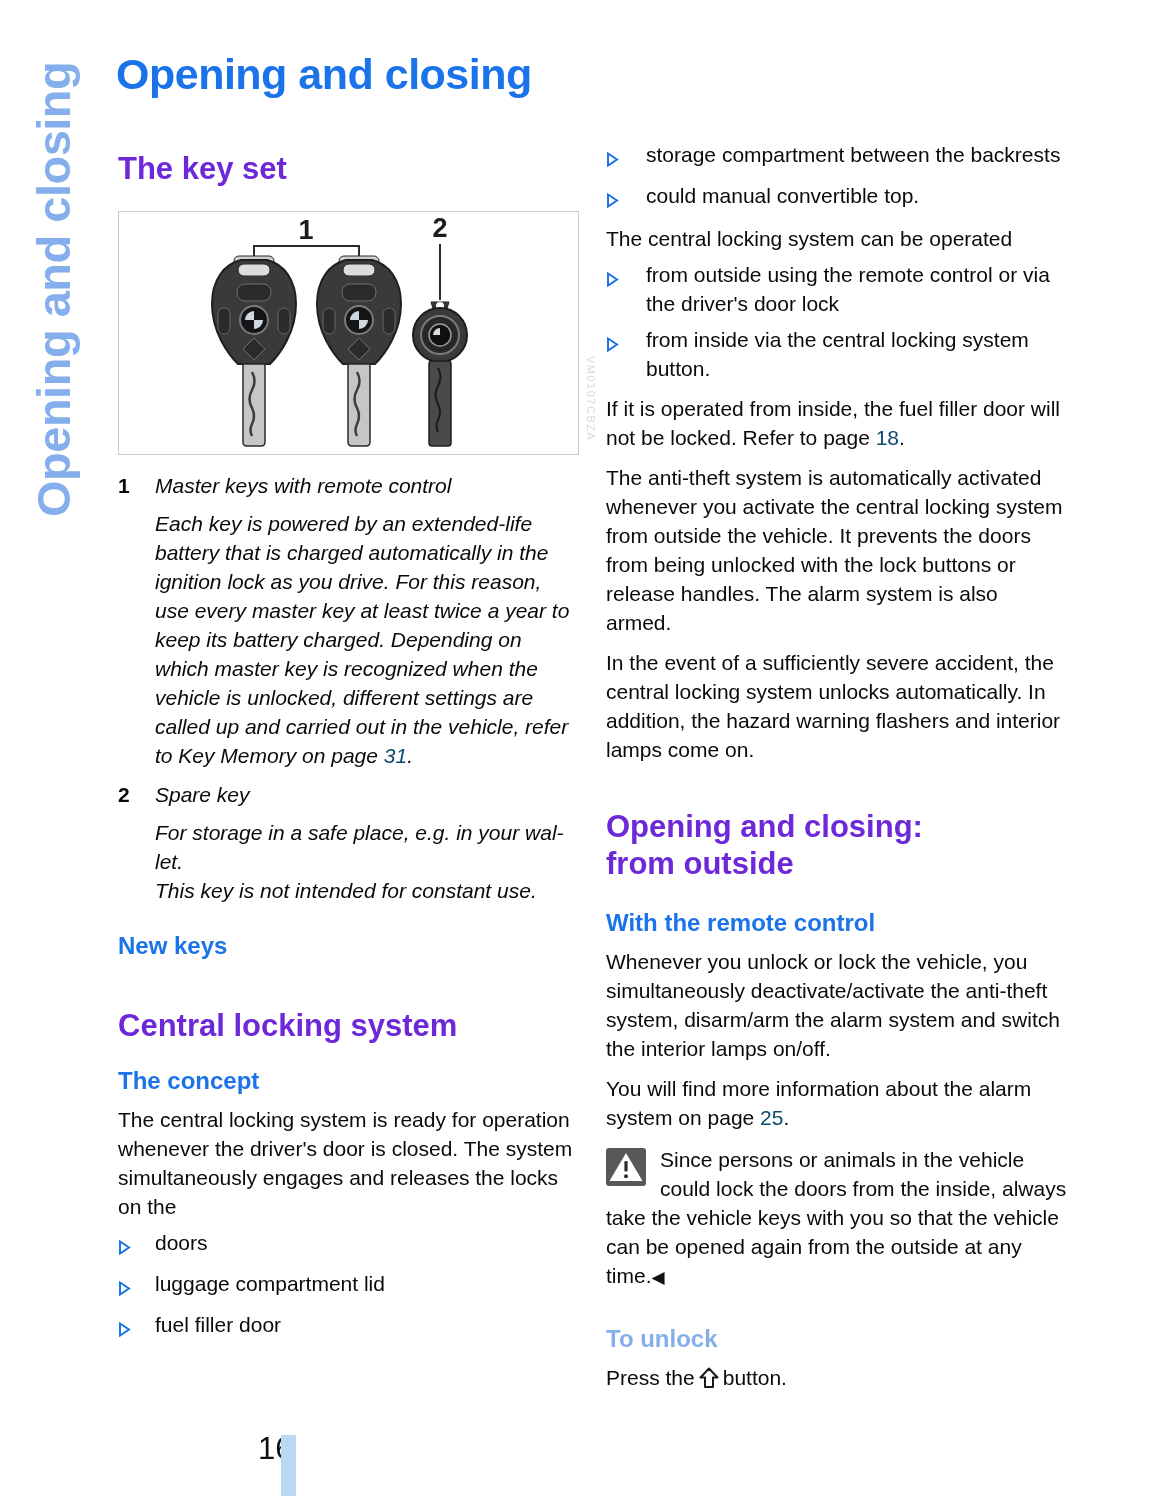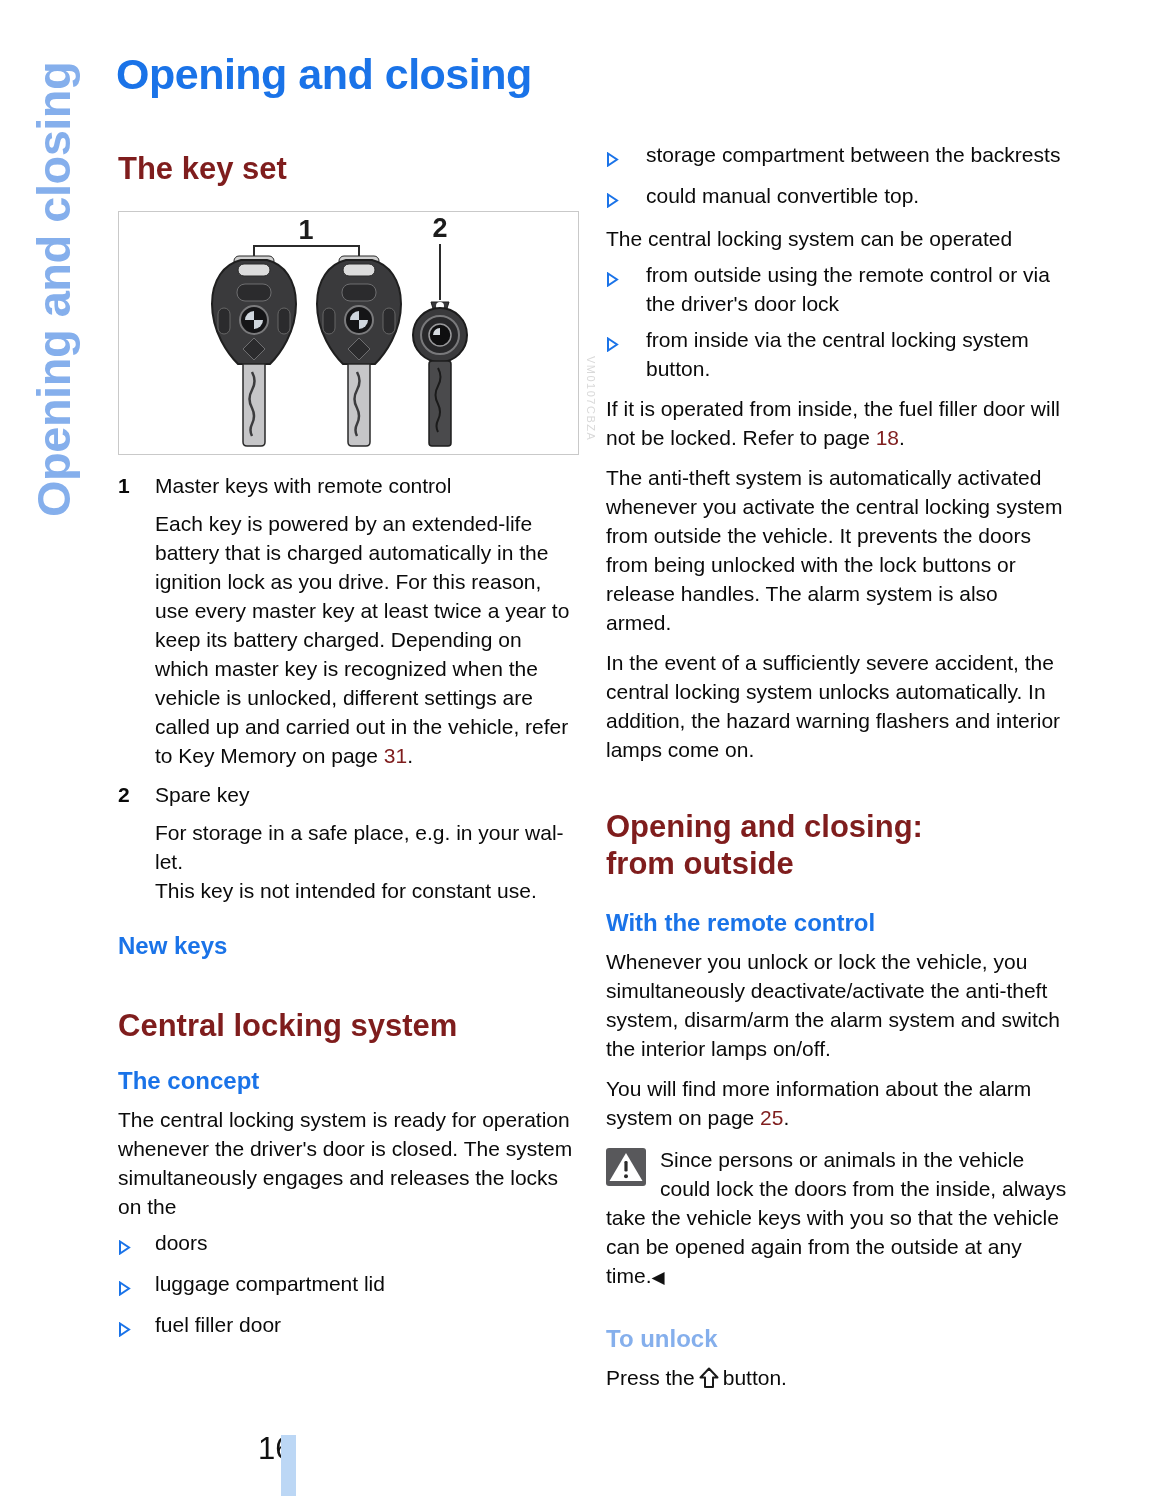--- a/index.html
+++ b/index.html
@@ -14,42 +14,42 @@
     font-size:47px;font-weight:bold;color:#85afec;
     white-space:nowrap;letter-spacing:-0.5px;
   }
   .page-title{
     position:absolute;left:116px;top:50px;
     font-size:43px;font-weight:bold;color:#1a73e8;letter-spacing:-0.5px;
   }
   .col{position:absolute;font-size:21px;line-height:29px;}
   .col-left{left:118px;top:150px;width:462px;}
   .col-right{left:606px;top:140px;width:462px;}
-  .sec{font-size:31px;font-weight:bold;color:#7f1d1d;line-height:37px;margin:0;}
+  .sec{font-size:31px;font-weight:bold;color:#6d28d9;line-height:37px;margin:0;}
   .sub{font-size:24px;font-weight:bold;color:#1a73e8;line-height:30px;margin:0;}
   .sub--light{color:#85afec;} .para{margin:9px 0 0;}
   .figure{
     position:relative;margin:24px 0 0;width:461px;height:244px;
     border:1px solid #c9c9c9;background:#fff;box-sizing:border-box;
   }
   .figure svg{display:block;}
   .watermark{
     position:absolute;left:597px;top:356px;
     transform:rotate(90deg);transform-origin:0 0;
     font-size:11px;color:#d9d9d9;letter-spacing:1.5px;
   }
   .kitem{display:flex;margin-top:16px;}
   .kitem .num{flex:none;width:37px;font-weight:bold;}
-  .kitem .itxt{flex:1;}
+  .kitem .itxt{flex:1;font-style:italic;}
   .kitem .ititle{font-weight:normal;}
   .brow{display:flex;margin-top:7px;}
   .bico{flex:none;width:37px;padding-top:5px;}
   .col-right .bico{width:40px;}
   .btxt{flex:1;}
-  .reflink{color:#7f1d1d;text-decoration:none;cursor:pointer;text-align:center;}
+  .reflink{color:#0c4a6e;text-decoration:none;cursor:pointer;text-align:center;}
   .h2-right{margin-top:44px;}
   .h2-right .line{display:block;}
   .warn{margin-top:13px;}
   .warn-icon{float:left;margin:3px 14px 2px 0;}
   .endmark{font-size:17px;color:#111;}
   .press-icon{vertical-align:-4px;margin:0 4px;}
   .page-num{position:absolute;left:258px;top:1431px;font-size:31px;color:#111;}
   .page-bar{position:absolute;left:281px;top:1435px;width:15px;height:61px;background:#bcd7f5;}
   .sp1{margin-top:26px;} .sp2{margin-top:46px;} .sp3{margin-top:22px;}
   .sp4{margin-top:26px;} .sp5{margin-top:32px;}

